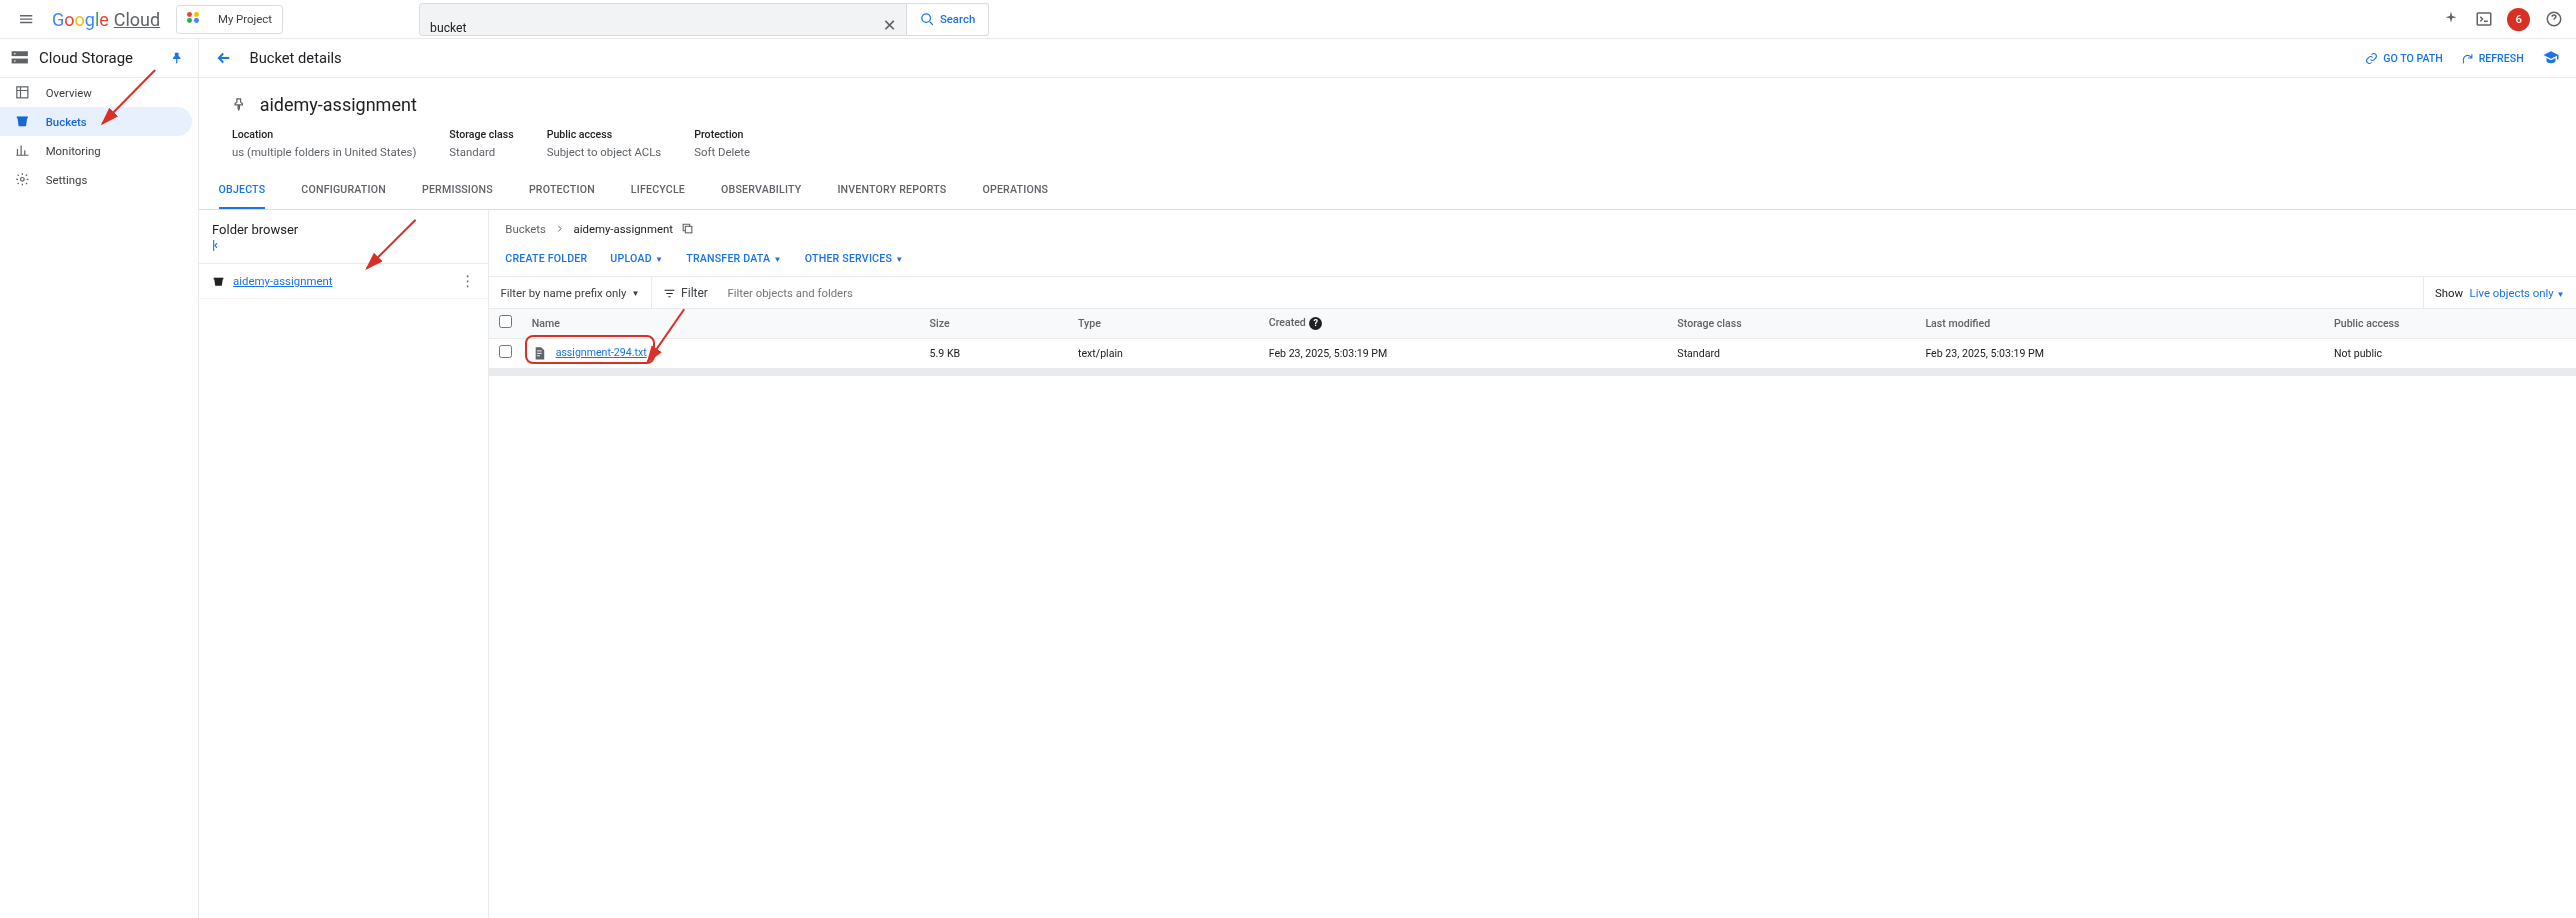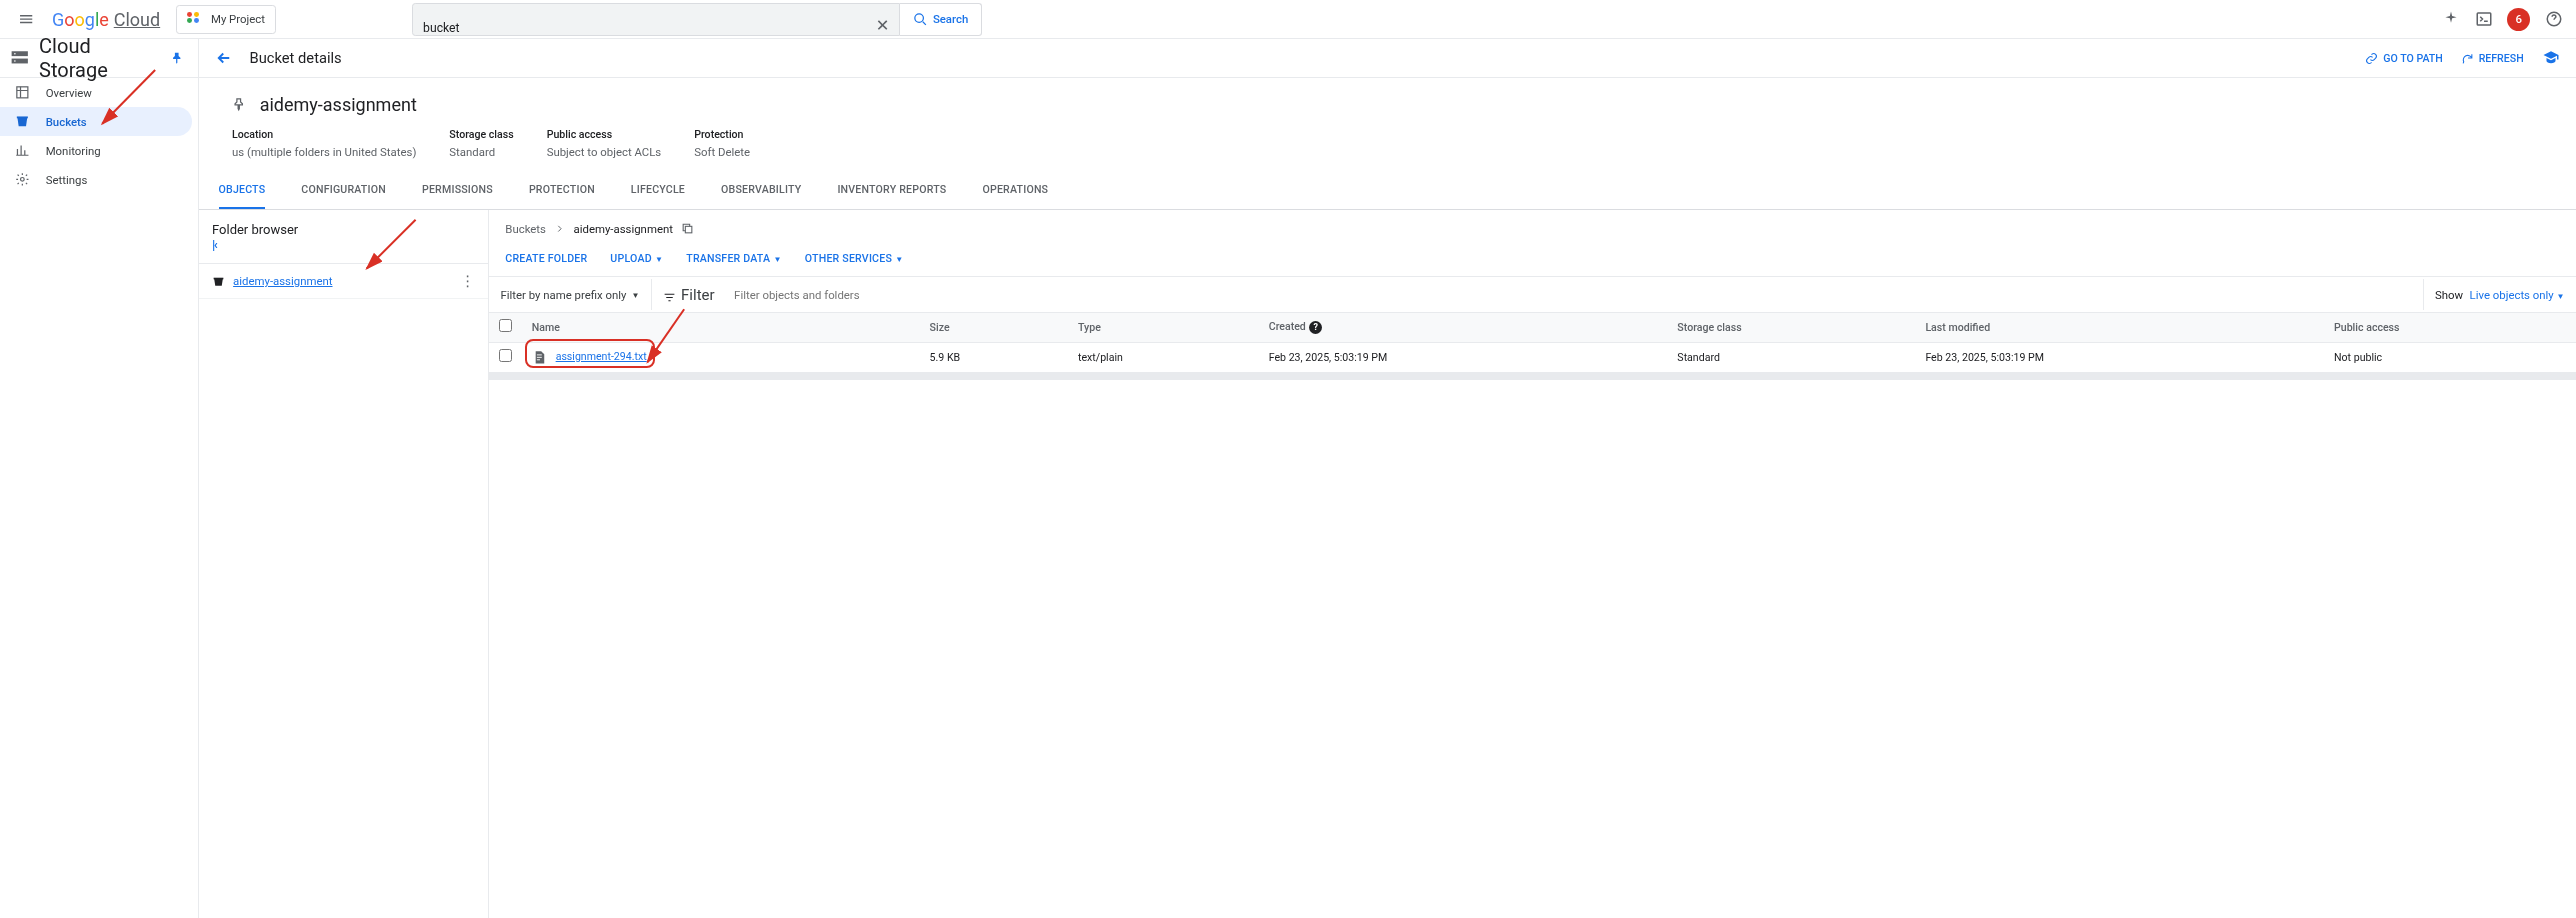--- a/index.html
+++ b/index.html
@@ -5,21 +5,21 @@
   * { box-sizing: border-box; margin: 0; padding: 0; font-family: "Google Sans", Roboto, Arial, sans-serif; }
   body { background: #fff; color: #202124; font-size: 11.4px; overflow-x: hidden; }
   svg { display: block; }
 
   
   .topbar { height: 39px; display: flex; align-items: center; padding: 0 6.5px; border-bottom: 0.8px solid #e8eaed; gap: 6.5px; }
   .hamburger { width: 39px; height: 39px; display:flex; align-items:center; justify-content:center; cursor:pointer; color:#5f6368; }
   .gcp-logo { display:flex; align-items:center; gap:3.3px; font-size:18px; font-weight:400; }
   .gcp-logo .g1{color:#4285F4}.gcp-logo .g2{color:#EA4335}.gcp-logo .g3{color:#FBBC05}.gcp-logo .g4{color:#4285F4}.gcp-logo .g5{color:#34A853}.gcp-logo .g6{color:#EA4335}
   .gcp-logo .cloud{color:#5f6368; margin-left:1.6px;text-decoration:underline;}
-  .project-picker { display:flex; align-items:center; gap:9px; height:29px; border:0.8px solid #dadce0; border-radius:3.3px; padding:0 9.8px; margin-left:9.8px; cursor:pointer; font-size:11.4px; color:#3c4043;}
+  .project-picker { display:flex; align-items:center; gap:16px; height:29px; border:0.8px solid #dadce0; border-radius:3.3px; padding:0 9.8px; margin-left:9.8px; cursor:pointer; font-size:11.4px; color:#3c4043;}
   .project-picker .dots{ width:14.7px;height:14.7px; display:grid; grid-template-columns:repeat(2,4.9px); grid-template-rows:repeat(2,4.9px); gap:1.6px;}
   .project-picker .dots span{border-radius:50%;}
   .project-picker .dots span:nth-child(1){background:#EA4335}
   .project-picker .dots span:nth-child(2){background:#FBBC05}
   .project-picker .dots span:nth-child(3){background:#34A853}
   .project-picker .dots span:nth-child(4){background:#4285F4}
 
   .search-wrap{ flex:0 0 auto; margin-left:130px; display:flex; align-items:center;}
   .search-box{ width:488px; height:33px; background:#f1f3f4; border:0.8px solid #dadce0; border-top-left-radius:3.3px; border-bottom-left-radius:3.3px; display:flex; align-items:flex-end; padding:0 9.8px; gap:6.5px; }
   .search-box input{ flex:1; border:none; background:transparent; outline:none; font-size:12.2px; color:#202124;}
@@ -28,21 +28,21 @@
   .topbar-right{ margin-left:auto; display:flex; align-items:center; gap:14.7px; padding-right:6.5px;}
   .topbar-right .spark{color:#5f6368;}
   .topbar-right .shell{color:#5f6368;}
   .badge-count{ width:23px;height:23px;border-radius:50%;background:#d93025;color:#fff;display:flex;align-items:center;justify-content:center;font-size:11.4px;font-weight:500;}
   .help{color:#5f6368;}
 
   
   .app-body{ display:flex; height:calc(100vh - 39px); min-height:415px;}
   .sidebar{ width:199px; border-right:0.8px solid #e8eaed; flex-shrink:0;}
   .sidebar-header{ height:39px; display:flex; align-items:center; padding-left:9.8px; gap:9.8px; border-bottom:0.8px solid #e8eaed;}
-  .sidebar-header .title{ font-size:20px; font-weight:400; color:#202124;}
+  .sidebar-header .title{ font-size:15px; font-weight:400; color:#202124;text-align:right;}
   .pin-blue{ margin-left:auto; margin-right:13px; color:#1a73e8; cursor:pointer;}
   .nav-item{ height:29px; display:flex; align-items:center; gap:14.7px; padding-left:14.7px; cursor:pointer; color:#3c4043; font-size:11.4px;}
   .nav-item.active{ background:#e8f0fe; color:#1967d2; font-weight:500; border-radius:0 14.7px 14.7px 0; margin-right:6.5px;}
   .nav-item .nav-icon{ width:16.3px; color:#5f6368; display:flex; justify-content:center;}
   .nav-item.active .nav-icon{ color:#1967d2;}
 
   
   .main{ flex:1; overflow:hidden; display:flex; flex-direction:column;}
   .page-header{ height:39px; display:flex; align-items:center; padding:0 16.3px; border-bottom:0.8px solid #e8eaed; gap:16.3px;}
   .back-arrow{ color:#1a73e8; cursor:pointer;}
@@ -75,21 +75,21 @@
   .breadcrumb{ display:flex; align-items:center; gap:8.1px; padding:11.4px 16.3px; font-size:11.4px; color:#5f6368;}
   .breadcrumb .current{ color:#202124;}
   .copy-icon{ color:#5f6368; cursor:pointer;}
 
   .action-bar{ display:flex; gap:23px; padding:4.9px 16.3px 11.4px;}
   .action-btn{ color:#1a73e8; font-weight:500; font-size:10.6px; letter-spacing:0.2px; cursor:pointer; display:flex; align-items:center; gap:3.3px;}
   .caret{ font-size:8.1px;}
 
   .filter-row{ display:flex; align-items:center; border-top:0.8px solid #e8eaed; border-bottom:0.8px solid #e8eaed;}
   .filter-chip{ padding:8.1px 11.4px; border-right:0.8px solid #e8eaed; font-size:11.4px; color:#3c4043; cursor:pointer; display:flex; align-items:center; gap:4.9px;}
-  .filter-icon-btn{ padding:8.1px 11.4px; display:flex; align-items:flex-end; gap:4.9px; color:#3c4043; font-size:15px; cursor:pointer;}
+  .filter-icon-btn{ padding:8.1px 11.4px; display:flex; align-items:flex-end; gap:4.9px; color:#3c4043; font-size:12px; cursor:pointer;}
   .filter-input{ flex:1; border:none; outline:none; padding:8.1px; font-size:11.4px; color:#5f6368;}
   .show-group{ border-left:0.8px solid #e8eaed; padding:8.1px 11.4px; display:flex; align-items:center; gap:6.5px; font-size:11.4px;}
   .show-group .live{ color:#1a73e8; cursor:pointer;}
 
   table{ width:100%; border-collapse:collapse; min-width:782px;}
   th,td{ text-align:left; padding:6.5px 9.8px; font-size:10.6px; border-bottom:0.8px solid #e8eaed; white-space:nowrap;}
   th{ background:#f8f9fa; font-weight:500; color:#5f6368;}
   th input[type=checkbox], td input[type=checkbox]{ width:13px;height:13px;}
   td a{ color:#1a73e8; text-decoration:underline;}
   .file-icon{ display:inline-flex; vertical-align:middle; margin-right:6.5px; color:#5f6368;}

